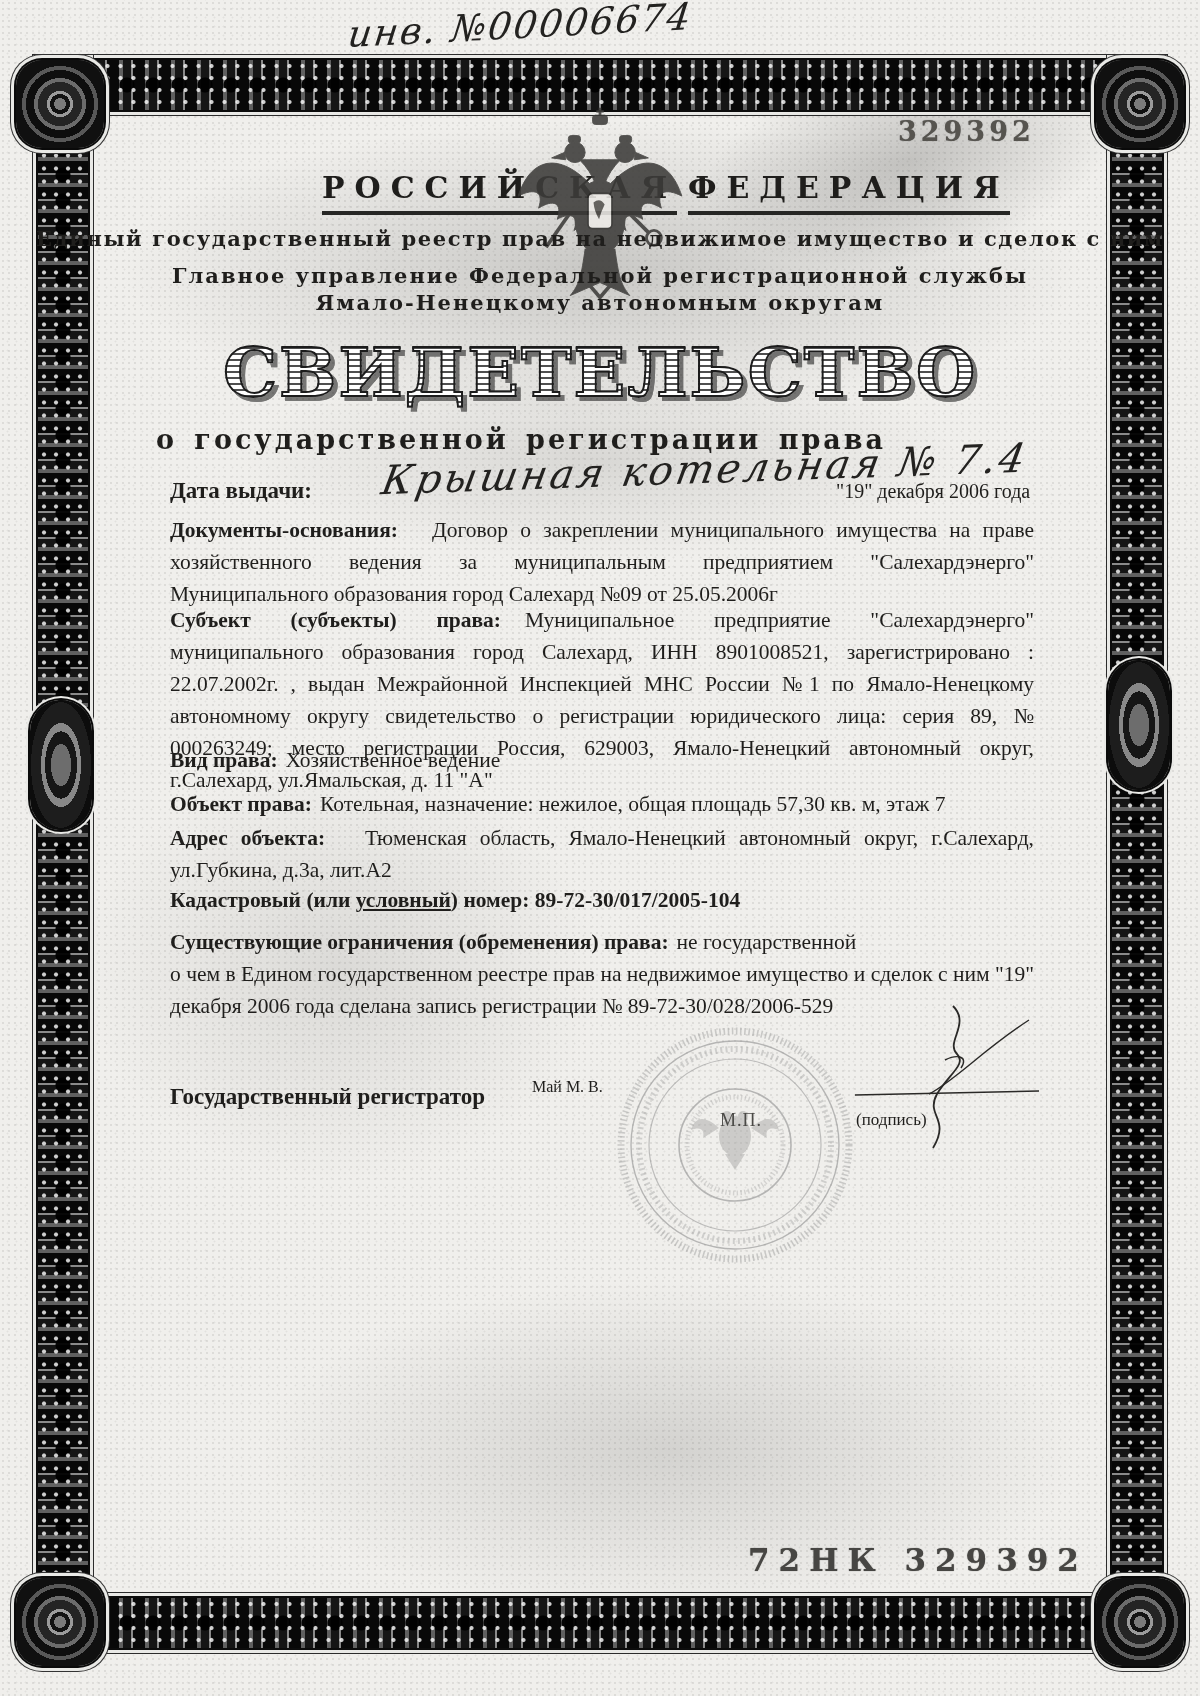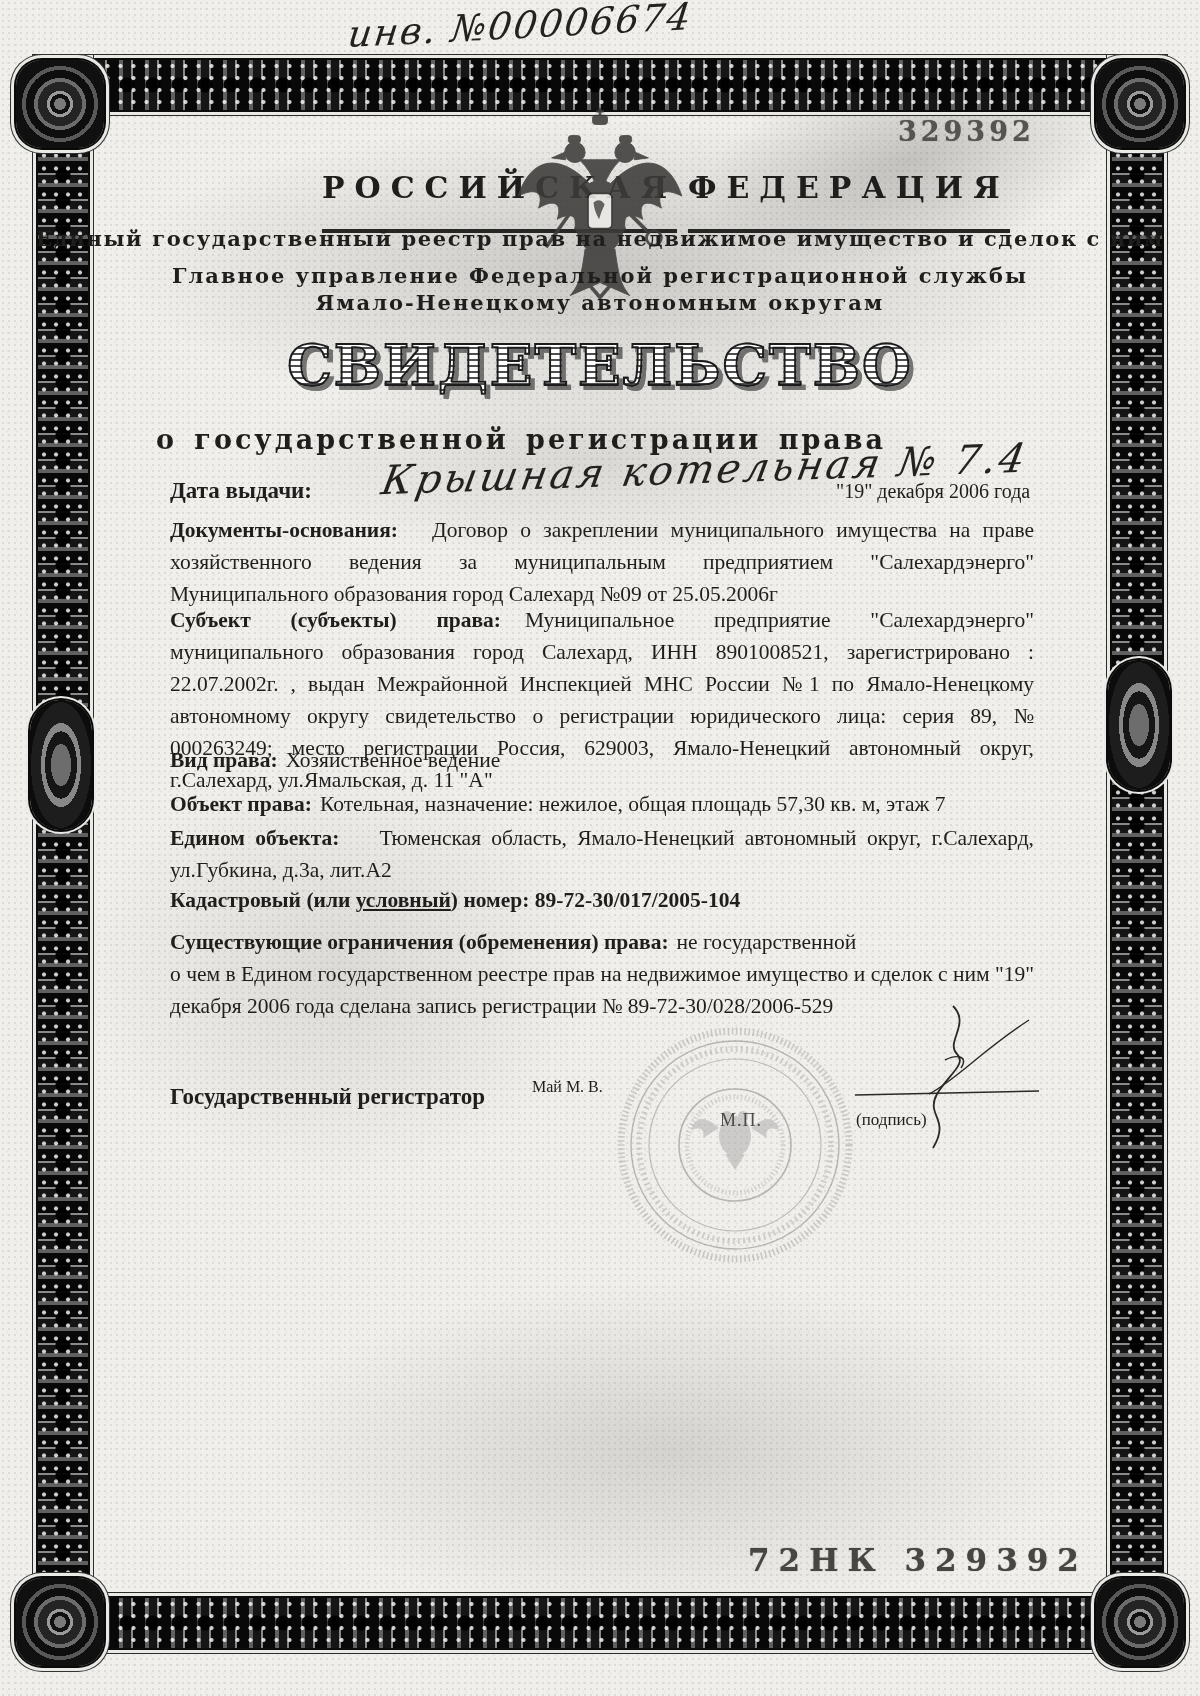--- a/index.html
+++ b/index.html
@@ -69,28 +69,28 @@
   .abs{position:absolute;}
   .hand{
     font-family:"DejaVu Serif", serif;font-style:italic;color:#232220;
     transform:rotate(-3deg) skewX(-10deg);letter-spacing:2px;white-space:nowrap;
   }
   .inv{left:348px;top:4px;font-size:37px;}
   .prop{left:382px;top:446px;font-size:40px;letter-spacing:3px;transform:rotate(-2deg) skewX(-12deg);}
   .serial-top{left:898px;top:116px;font-family:"DejaVu Serif",serif;font-weight:bold;font-size:27px;letter-spacing:4px;color:#56544f;text-shadow:0 0 1px #777;}
   .serial-bottom{left:748px;top:1542px;font-family:"DejaVu Serif",serif;font-weight:bold;font-size:31px;letter-spacing:9px;color:#474643;text-shadow:0 0 1px #6a6a66;white-space:nowrap;}
 
-  .country{font-family:"DejaVu Serif",serif;font-weight:bold;font-size:30px;letter-spacing:10px;border-bottom:4px solid #262624;padding-bottom:24px;white-space:nowrap;}
+  .country{font-family:"DejaVu Serif",serif;font-weight:bold;font-size:30px;letter-spacing:10px;border-bottom:4px solid #262624;padding-bottom:6px;white-space:nowrap;}
   .country-left{left:322px;top:170px;}
   .country-right{left:688px;top:170px;}
   .registry-line{left:0;top:226px;width:1200px;text-align:center;font-family:"DejaVu Serif",serif;font-weight:bold;font-size:21px;letter-spacing:1.6px;}
   .authority{left:90px;top:262px;width:1020px;text-align:center;font-family:"DejaVu Serif",serif;font-weight:bold;font-size:21px;letter-spacing:2px;line-height:27px;}
   .big-title{
     left:0;top:332px;width:1200px;text-align:center;
-    font-family:"DejaVu Serif",serif;font-weight:700;font-size:56px;letter-spacing:2px;
+    font-family:"DejaVu Serif",serif;font-weight:700;font-size:68px;letter-spacing:2px;
     background:repeating-linear-gradient(180deg,#ffffff 0 3px,#4f4f4f 3px 5px,#ffffff 5px 6px);
     -webkit-background-clip:text;background-clip:text;
     color:transparent;-webkit-text-fill-color:transparent;
     -webkit-text-stroke:2px #1c1c1c;
     filter:drop-shadow(4px 4px 0 rgba(20,20,20,0.55));
     white-space:nowrap;
   }
   @supports not (-webkit-background-clip: text){ .big-title{color:#222;-webkit-text-fill-color:#222;} }
   .subtitle{left:0;top:424px;width:1042px;text-align:center;font-family:"DejaVu Serif",serif;font-weight:bold;font-size:27px;letter-spacing:3px;word-spacing:5px;}
 
@@ -193,21 +193,21 @@
 
   <p class="abs par" style="top:744px;">
     <b class="lbl sp8">Вид права:</b><span>Хозяйственное ведение</span>
   </p>
 
   <p class="abs par" style="top:788px;">
     <b class="lbl sp8">Объект права:</b><span>Котельная, назначение: нежилое, общая площадь 57,30 кв. м, этаж 7</span>
   </p>
 
   <p class="abs par" style="top:822px;">
-    <b class="lbl sp40">Едином объекта:</b><span>Тюменская область, Ямало-Ненецкий автономный округ, г.Салехард, ул.Губкина, д.3а, лит.А2</span>
+    <b class="lbl sp40">Адрес объекта:</b><span>Тюменская область, Ямало-Ненецкий автономный округ, г.Салехард, ул.Губкина, д.3а, лит.А2</span>
   </p>
 
   <p class="abs par" style="top:884px;">
     <b class="lbl">Кадастровый (или </b><b class="lbl u">условный</b><b class="lbl">) номер: </b><b>89-72-30/017/2005-104</b>
   </p>
 
   <p class="abs par" style="top:926px;">
     <b class="lbl sp8">Существующие ограничения (обременения) права:</b><span>не государственной</span>
   </p>
 

